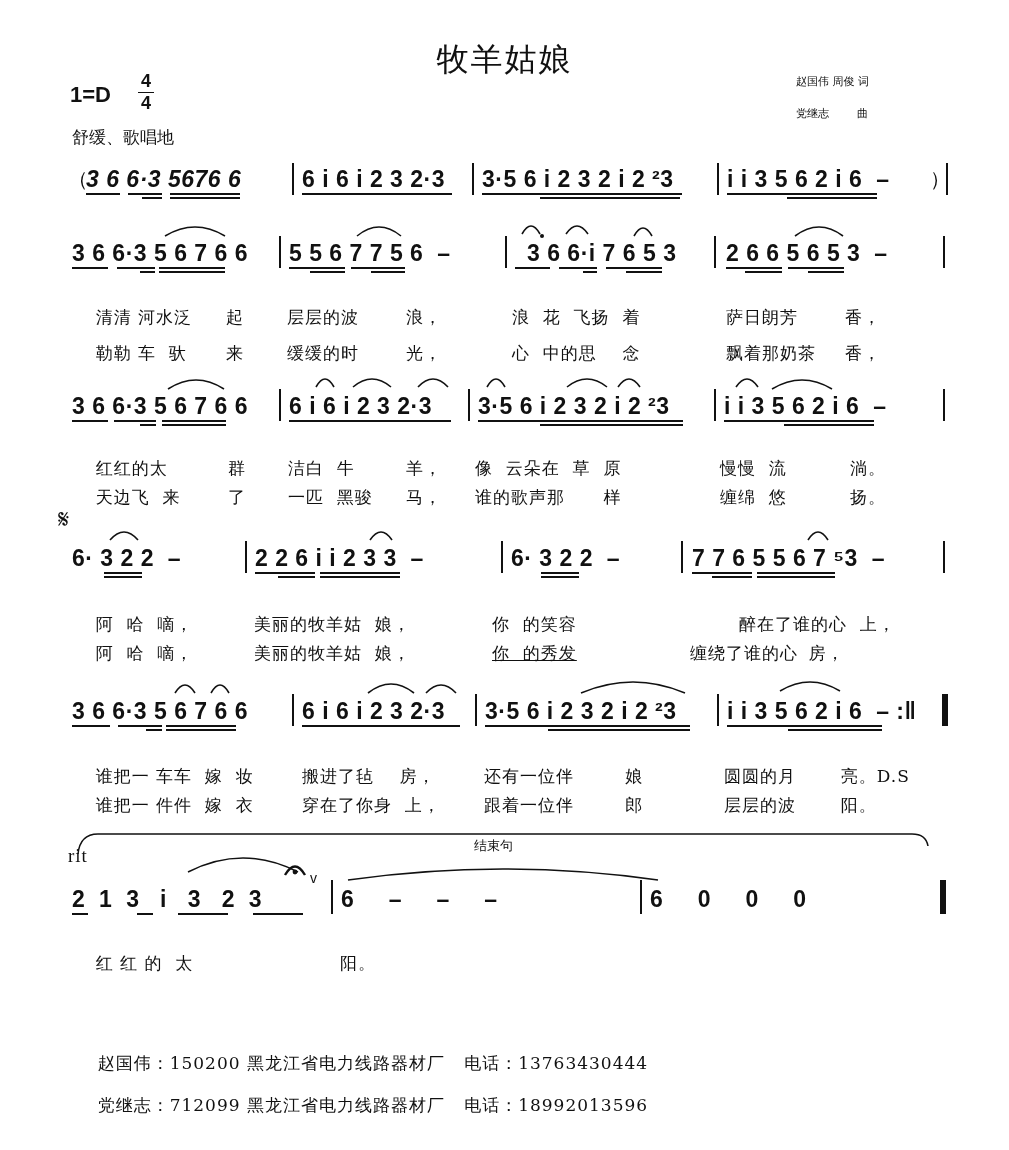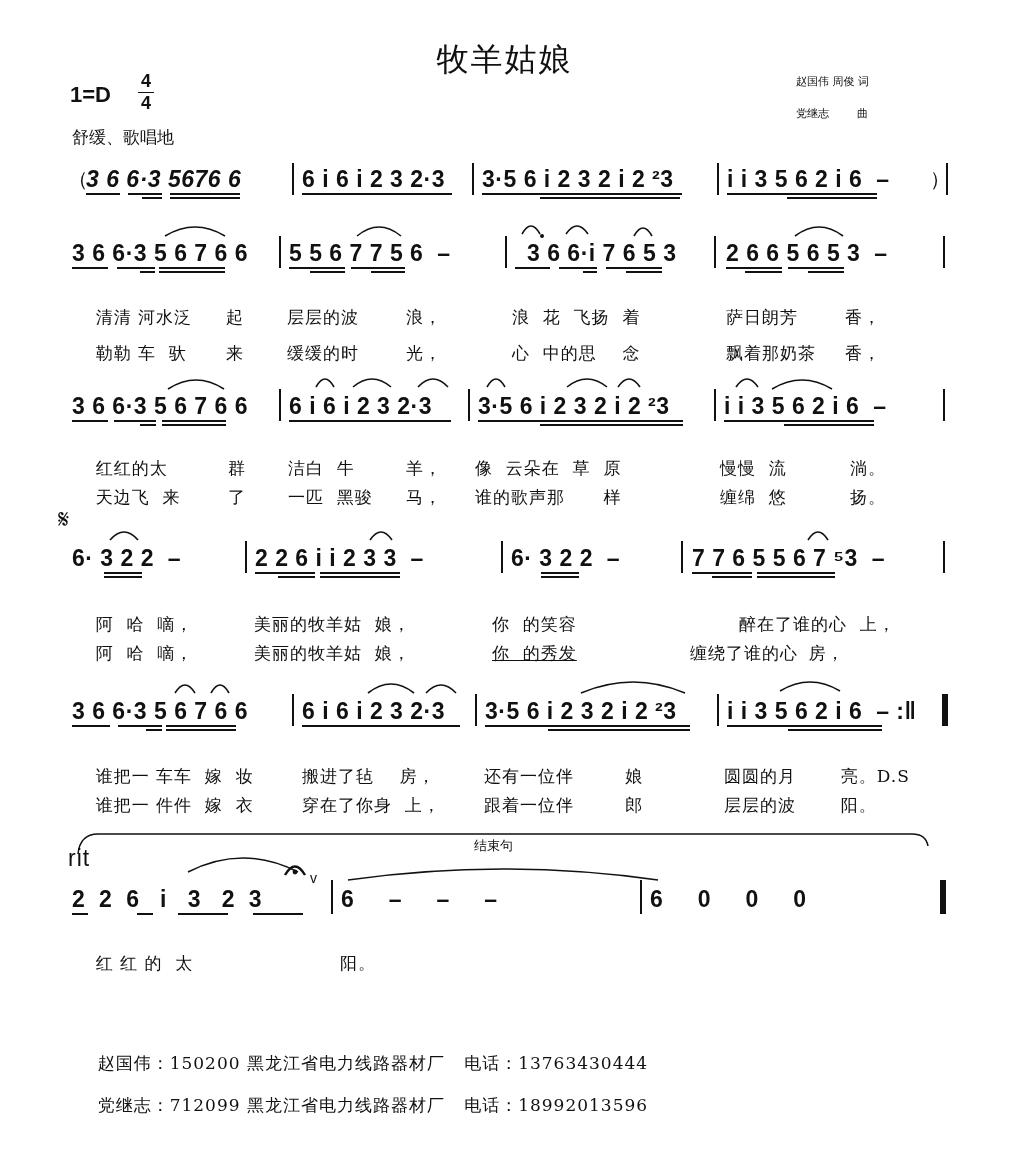--- a/index.html
+++ b/index.html
@@ -260,35 +260,35 @@
   </div>
   <div class="abs lyric" style="left:70px;top:774px;">
     <span>谁把一 件件  嫁  衣</span><span style="position:absolute;left:232px;">穿在了你身  上，</span><span style="position:absolute;left:414px;">跟着一位伴        郎</span><span style="position:absolute;left:654px;">层层的波       阳。</span>
   </div>
 </div>
 
 <div>
   <svg class="arc" style="left:78px;top:832px;" width="850" height="24">
       <path d="M0 22 Q2 2 20 2 L834 2 Q848 2 850 14" fill="none" stroke="#111" stroke-width="1.5"></path>
     </svg>
-  <div class="abs" style="left:68px;top:845px;font-size:23px;font-family:Liberation Sans, sans-serif;letter-spacing:1px;">rit</div>
+  <div class="abs" style="left:68px;top:845px;font-size:19px;font-family:Liberation Serif, serif;letter-spacing:1px;">rit</div>
   <div class="abs small" style="left:474px;top:837px;">结束句</div>
   <svg class="arc" style="left:188px;top:850px;" width="110" height="24">
       <path d="M0 22 Q55 -6 110 22" fill="none" stroke="#111" stroke-width="1.6"></path>
     </svg>
   <svg class="arc" style="left:283px;top:862px;" width="24" height="14">
       <path d="M2 13 Q12 -4 22 13" fill="none" stroke="#111" stroke-width="2.4"></path>
       <circle cx="12" cy="10" r="2.4" fill="#111"></circle>
     </svg>
   <div class="abs" style="left:310px;top:870px;font-size:14px;font-family:'Liberation Sans',sans-serif;">v</div>
   <svg class="arc" style="left:348px;top:862px;" width="310" height="20">
       <path d="M0 18 Q155 -4 310 18" fill="none" stroke="#111" stroke-width="1.6"></path>
     </svg>
 
-  <div class="abs notes" style="left:72px;top:886px;">2  2  6   i   3   2  3</div>
+  <div class="abs notes" style="left:72px;top:886px;">2  1  3   i   3   2  3</div>
   <div class="abs bar" style="left:331px;top:880px;height:34px;"></div>
   <div class="abs notes" style="left:341px;top:886px;">6     –     –     –</div>
   <div class="abs bar" style="left:640px;top:880px;height:34px;"></div>
   <div class="abs notes" style="left:650px;top:886px;">6     0     0     0</div>
   <div class="abs dbl" style="left:940px;top:880px;height:34px;"></div>
 
   <div class="abs ul" style="left:72px;top:913px;width:16px;"></div>
   <div class="abs ul" style="left:137px;top:913px;width:16px;"></div>
   <div class="abs ul" style="left:178px;top:913px;width:50px;"></div>
   <div class="abs ul" style="left:253px;top:913px;width:50px;"></div>

